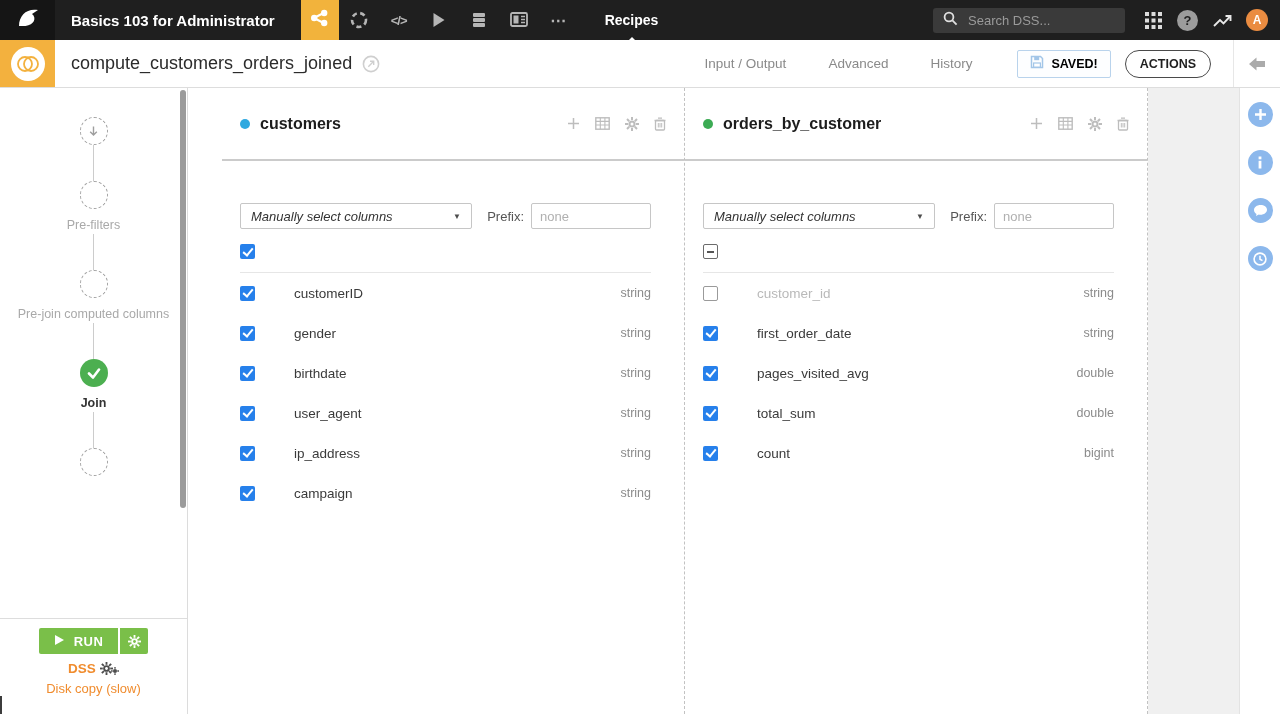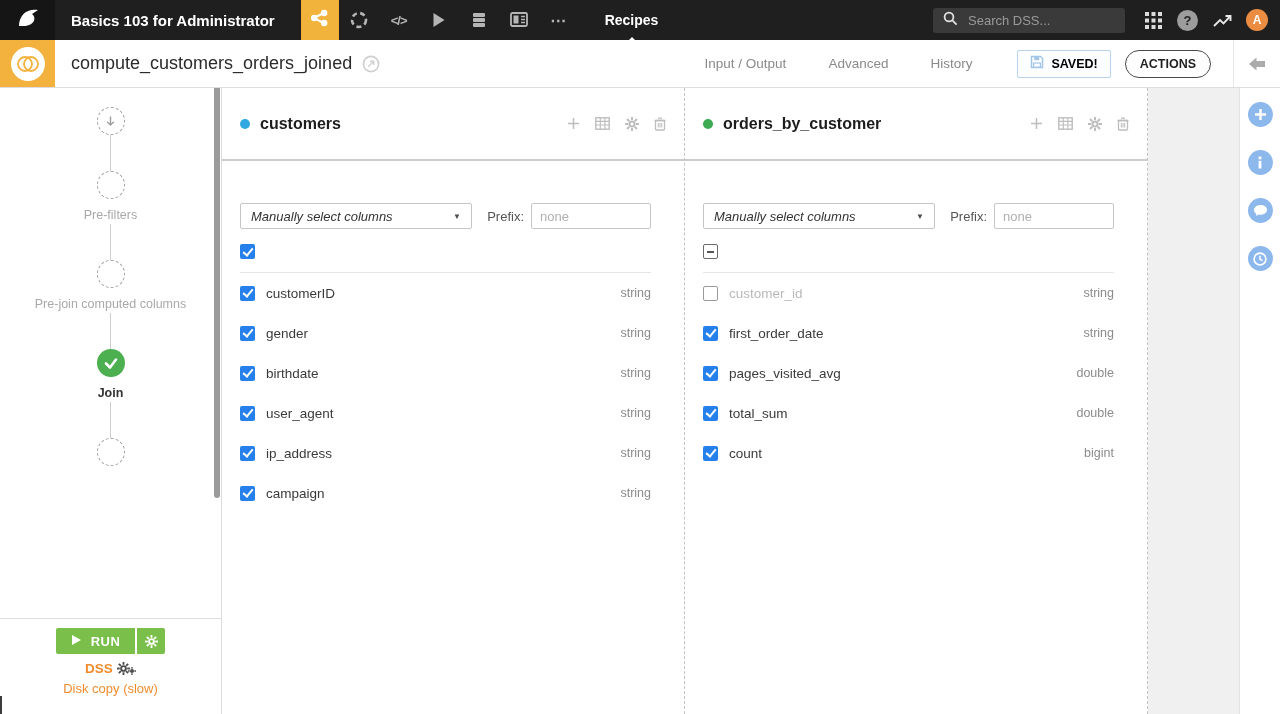--- a/index.html
+++ b/index.html
@@ -39,21 +39,21 @@
   .tab{height:47px;display:flex;align-items:center;padding:0 21px;font-size:13.5px;color:#8a8a8a;cursor:pointer;}
   .tab.active{color:#333;font-weight:700;box-shadow:inset 0 -3px 0 #4f4f4f;}
   .saved-btn{margin-left:24px;height:28px;border:1px solid #b9d3ec;background:#fdfeff;color:#000000;
     font-weight:700;font-size:12.5px;border-radius:2px;display:flex;align-items:center;gap:7px;padding:0 12px;}
   .actions-btn{margin-left:14px;height:28px;border:1px solid #4a4a4a;background:#fff;color:#1f1f1f;
     font-weight:700;font-size:12.5px;border-radius:14px;display:flex;align-items:center;padding:0 14px;}
   .header-vline{width:1px;height:47px;background:#e7e7e7;margin-left:22px;}
   .collapse-zone{width:46px;display:flex;justify-content:center;}
 
   
-  .sidebar{position:absolute;top:78px;left:0;width:222px;bottom:0;background:#fff;
+  .sidebar{position:absolute;top:88px;left:0;width:188px;bottom:0;background:#fff;
     border-right:1px solid #dcdcdc;overflow:hidden;z-index:10;}
   .stepper{display:flex;flex-direction:column;align-items:center;padding-top:29px;}
   .step{display:flex;flex-direction:column;align-items:center;width:100%;}
   .step.selected{background:#e2e2e2;}
   .connector{width:1px;height:36px;background:#ccc;}
   .circle{width:28px;height:28px;border-radius:50%;flex:none;display:flex;align-items:center;justify-content:center;}
   .circle.pending,.circle.input{border:1px dashed #a2a2a2;background:#fff;}
   .circle.done{background:#4caf50;}
   .step-label{font-size:12.5px;color:#a9a9a9;margin-top:8px;line-height:17px;white-space:nowrap;}
   .step.done .step-label{color:#333;font-weight:700;}
@@ -84,21 +84,21 @@
   .control-row{display:flex;align-items:center;}
   .dd{width:232px;height:26px;border:1px solid #c6c6c6;border-radius:2px;background:#fff;
     display:flex;align-items:center;padding:0 10px;font-size:13px;color:#333;cursor:pointer;font-style:italic;}
   .dd .caret{margin-left:auto;font-size:8px;color:#4d4d4d;}
   .prefix-group{margin-left:auto;display:flex;align-items:center;gap:7px;font-size:13px;color:#555;}
   .prefix-input{width:120px;height:26px;border:1px solid #c6c6c6;border-radius:2px;font-size:13px;
     padding:0 8px;color:#333;font-family:"Liberation Sans",sans-serif;outline:none;}
   .prefix-input::placeholder{color:#b0b0b0;}
   .select-all-row{margin-top:15px;display:flex;}
   .hr{height:1px;background:#e6e6e6;margin-top:13px;}
-  .col-row{height:40px;display:flex;align-items:center;}
+  .col-row{height:40px;display:flex;align-items:center;gap:28px;}
   .cb{width:15px;height:15px;border-radius:2px;flex:none;position:relative;cursor:pointer;}
   .cb.checked{background:#2680eb;}
   .cb.checked::after{content:"";position:absolute;left:4.5px;top:1.5px;width:4px;height:8px;
     border:solid #fff;border-width:0 2px 2px 0;transform:rotate(40deg);}
   .cb.unchecked{border:1px solid #9a9a9a;background:#fff;}
   .cb.indeterminate{border:1px solid #6b6b6b;background:#fff;}
   .cb.indeterminate::after{content:"";position:absolute;left:3px;top:6px;width:7px;height:2px;background:#555;}
   .col-name{margin-left:11px;font-size:13.5px;color:#3a3a3a;}
   .col-row.disabled .col-name{color:#b9b9b9;}
   .col-type{margin-left:auto;font-size:12.5px;color:#8b8b8b;}

